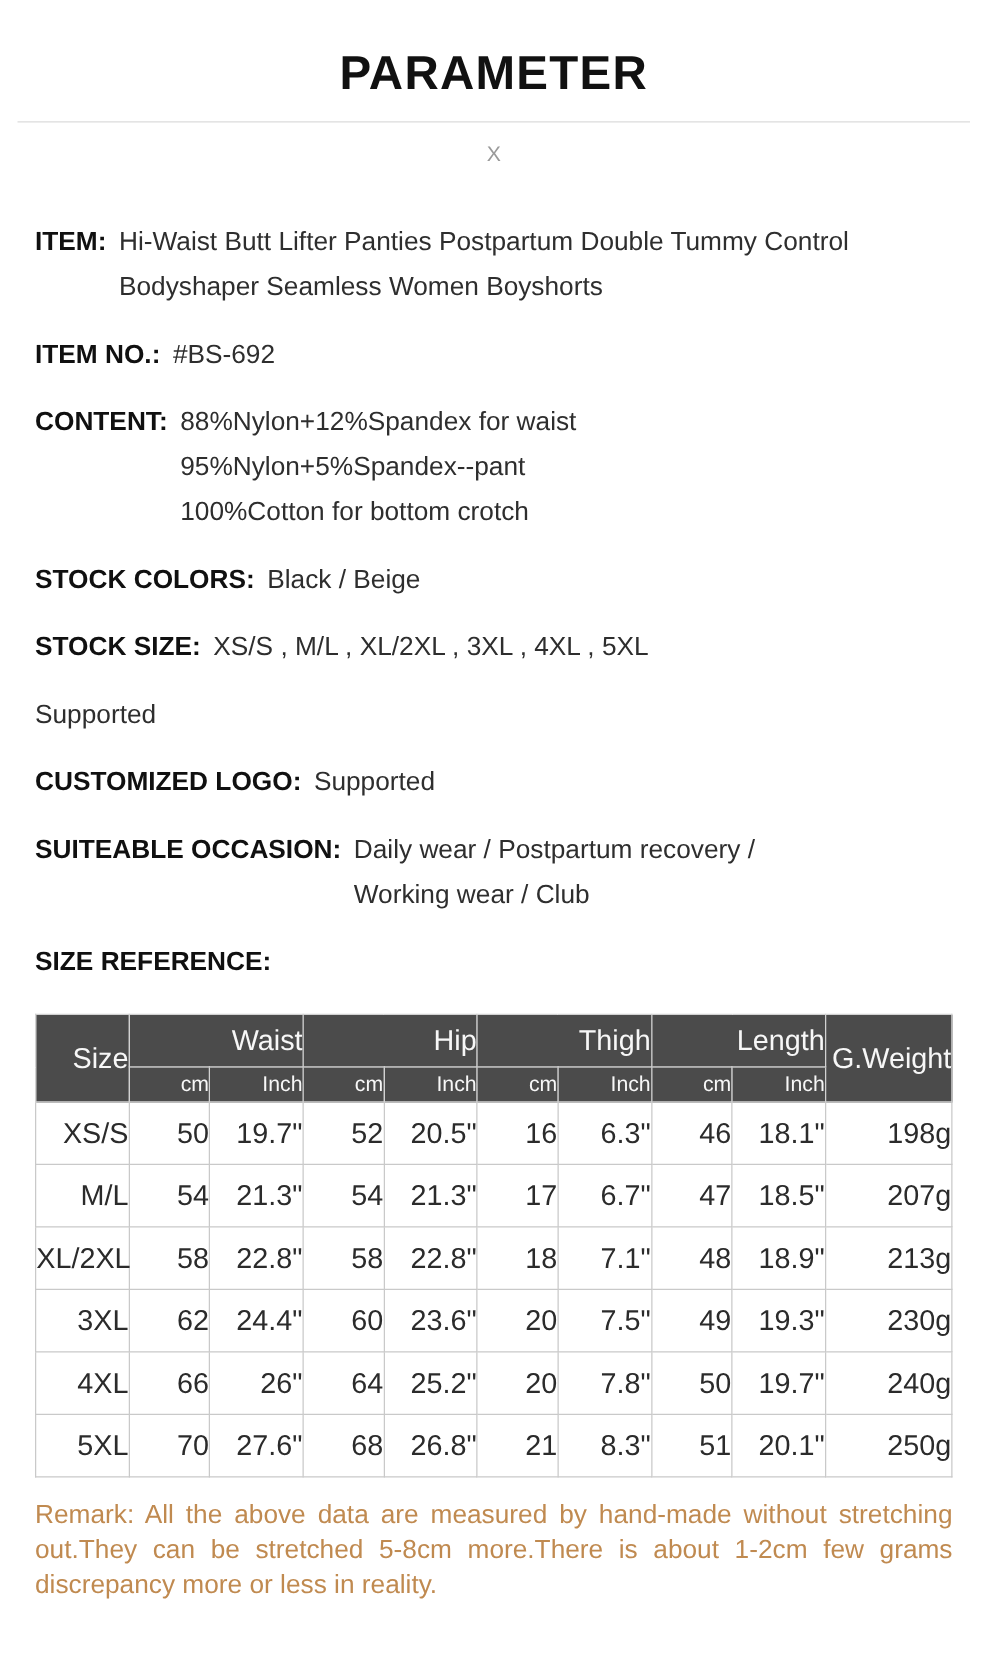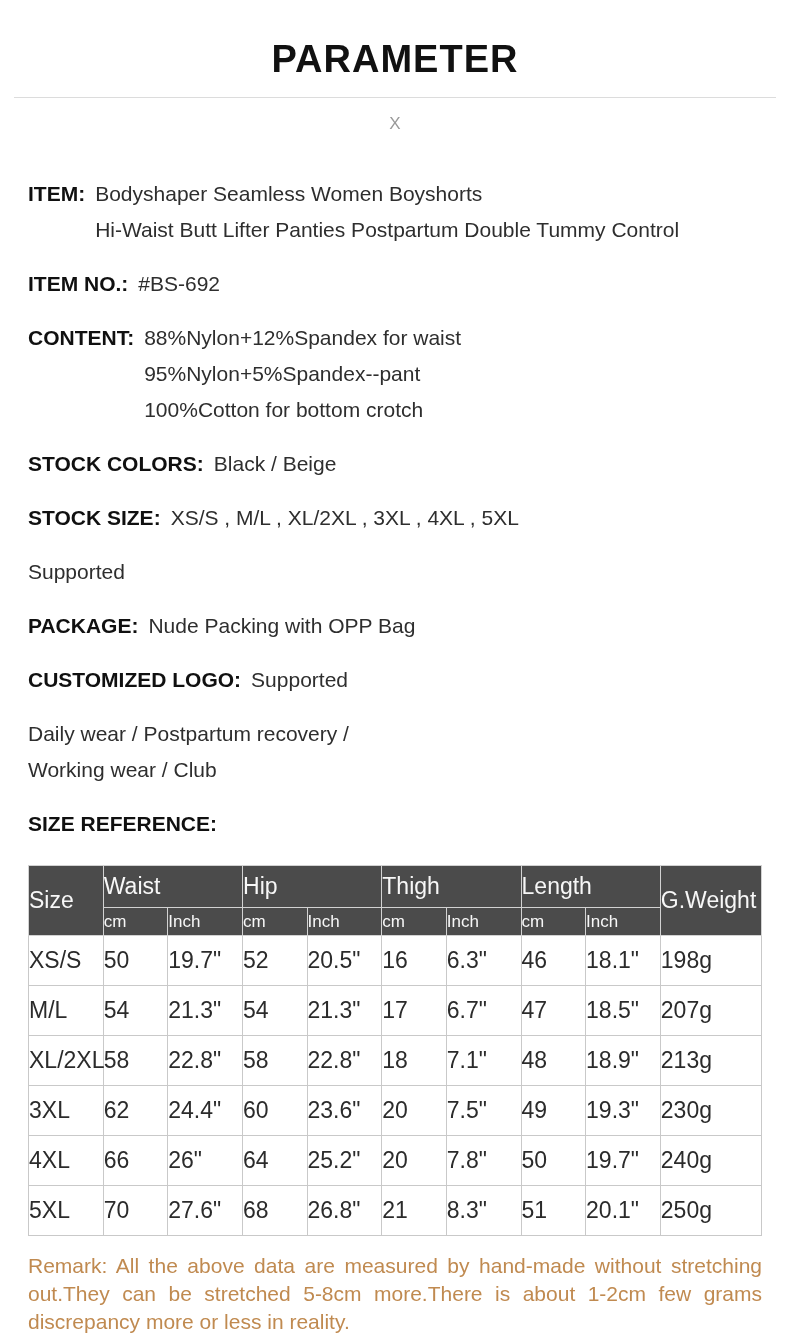--- a/index.html
+++ b/index.html
@@ -39,21 +39,21 @@
   .detail-row { display: flex; align-items: flex-start; gap: 10px; margin-bottom: 18px; }
   .detail-row:last-child { margin-bottom: 23px; }
   .detail-label { font-weight: 700; color: #101010; white-space: nowrap; }
   .detail-line { white-space: nowrap; color: #2e2e2e; }
 
   
   .size-table {
     width: 734px;
     border-collapse: collapse;
     table-layout: fixed;
-    text-align: left;
+    text-align: right;
     padding-left: 38px;
   }
   .size-table th, .size-table td { border: 1px solid #c9c9c9; padding: 0; font-weight: 400; }
   .size-table thead th { background: #4b4b4b; color: #f7f7f7; border-color: #d2d2d2; }
   .size-table .group-row th { height: 41px; font-size: 23px; }
   .size-table .sub-row th { height: 27px; font-size: 17px; }
   .size-table tbody td { height: 49px; font-size: 23px; color: #2b2b2b; }
   col.c-size { width: 10.2%; }
   col.c-cm { width: 8.8%; }
   col.c-inch { width: 10.2%; }
@@ -76,22 +76,22 @@
   <h1 class="title">PARAMETER</h1>
 
   <hr class="divider">
 
   <div class="img-x">X</div>
 
   <div class="details" id="details">
       <div class="detail-row">
         <span class="detail-label">ITEM:</span>
         <div class="detail-value">
+          <div class="detail-line">Hi-Waist Butt Lifter Panties Postpartum Double Tummy Control</div>
           <div class="detail-line">Bodyshaper Seamless Women Boyshorts</div>
-          <div class="detail-line">Hi-Waist Butt Lifter Panties Postpartum Double Tummy Control</div>
         </div>
       </div>
       <div class="detail-row">
         <span class="detail-label">ITEM NO.:</span>
         <div class="detail-value">
           <div class="detail-line">#BS-692</div>
         </div>
       </div>
       <div class="detail-row">
         <span class="detail-label">CONTENT:</span>
@@ -112,32 +112,27 @@
         <div class="detail-value">
           <div class="detail-line">XS/S , M/L , XL/2XL , 3XL , 4XL , 5XL</div>
         </div>
       </div>
       <div class="detail-row">
         <div class="detail-value">
           <div class="detail-line">Supported</div>
         </div>
       </div>
       <div class="detail-row">
-        <span class="detail-label">PACKAGE:</span>
-        <div class="detail-value">
-          <div class="detail-line">Nude Packing with OPP Bag</div>
-        </div>
-      </div>
-      <div class="detail-row">
         <span class="detail-label">CUSTOMIZED LOGO:</span>
         <div class="detail-value">
           <div class="detail-line">Supported</div>
         </div>
       </div>
       <div class="detail-row">
+        <span class="detail-label">SUITEABLE OCCASION:</span>
         <div class="detail-value">
           <div class="detail-line">Daily wear / Postpartum recovery /</div>
           <div class="detail-line">Working wear / Club</div>
         </div>
       </div>
       <div class="detail-row">
         <span class="detail-label">SIZE REFERENCE:</span>
       </div>
     </div>
 

